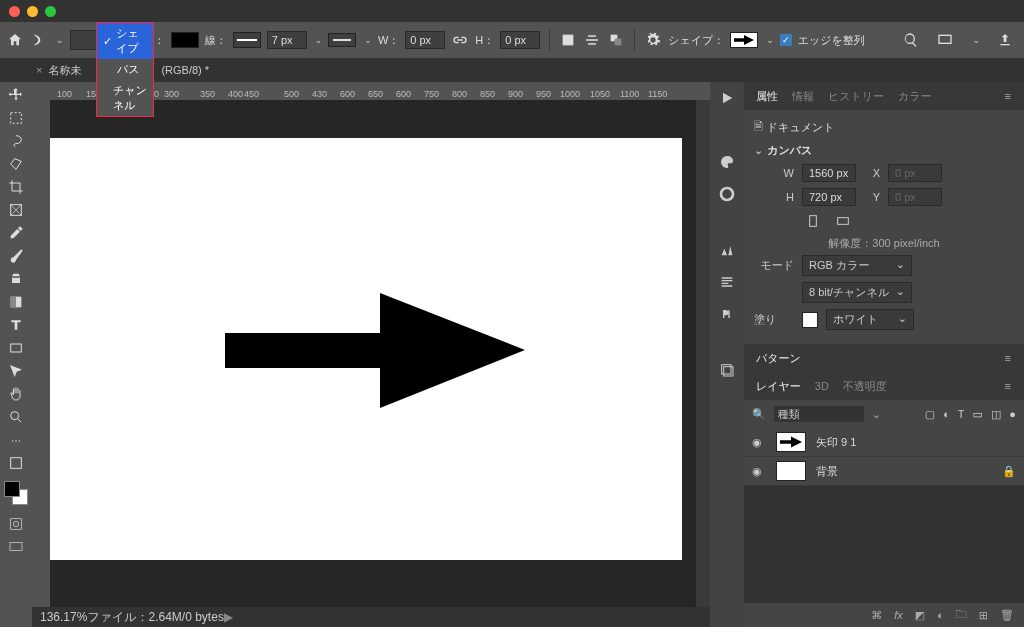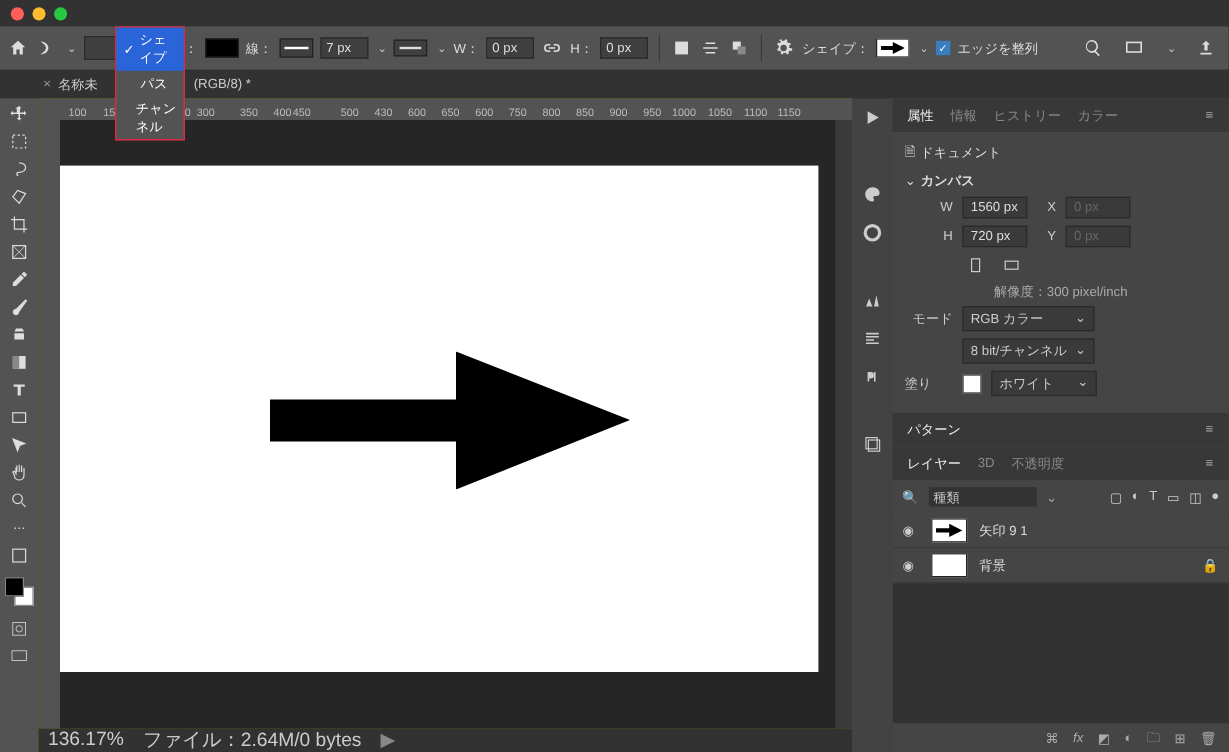--- a/index.html
+++ b/index.html
@@ -52,21 +52,21 @@
   
   .canvaswrap { flex:1; background:#4d7c0f; display:flex; flex-direction:column; overflow:hidden; position:relative;}
   .ruler-h { height:18px; background:#535353; display:flex; align-items:flex-end; font-size:9px; color:#bbb; position:relative; overflow:hidden;}
   .ruler-h span { position:absolute; bottom:1px; }
   .canvas-inner { flex:1; display:flex;}
   .ruler-v { width:18px; background:#535353; position:relative; font-size:9px; color:#bbb;}
   .canvas-bg { flex:1; background:#262626; display:flex; align-items:flex-start; justify-content:flex-start; position:relative;}
   .white-canvas { position:absolute; left:0; top:38px; width:632px; height:422px; background:#fff;}
   .white-canvas svg { position:absolute; left:175px; top:155px; width:300px; height:115px;}
   .scrollbar { width:15px; background:#3a3a3a; border-left:1px solid #222;}
-  .statusbar { height:20px; background:#323232; display:flex; align-items:center; padding:0 8px; color:#ccc; font-size:16px; gap:16px;}
+  .statusbar { height:20px; background:#323232; display:flex; align-items:center; padding:0 8px; color:#ccc; font-size:12px; }
 
   
   .sidestrip { width:34px; background:#434343; display:flex; flex-direction:column; align-items:center; padding-top:6px; gap:12px;}
   .sidestrip .s-icon { width:20px; height:20px; display:flex; align-items:center; justify-content:center;}
   .sidestrip svg { width:16px; height:16px; fill:#ccc;}
 
   
   .panels { width:280px; background:#535353; display:flex; flex-direction:column;}
   .panel-tabs { height:28px; display:flex; align-items:center; gap:14px; padding:0 12px; background:#383838;}
   .panel-tabs span { color:#888; font-size:11px;}

